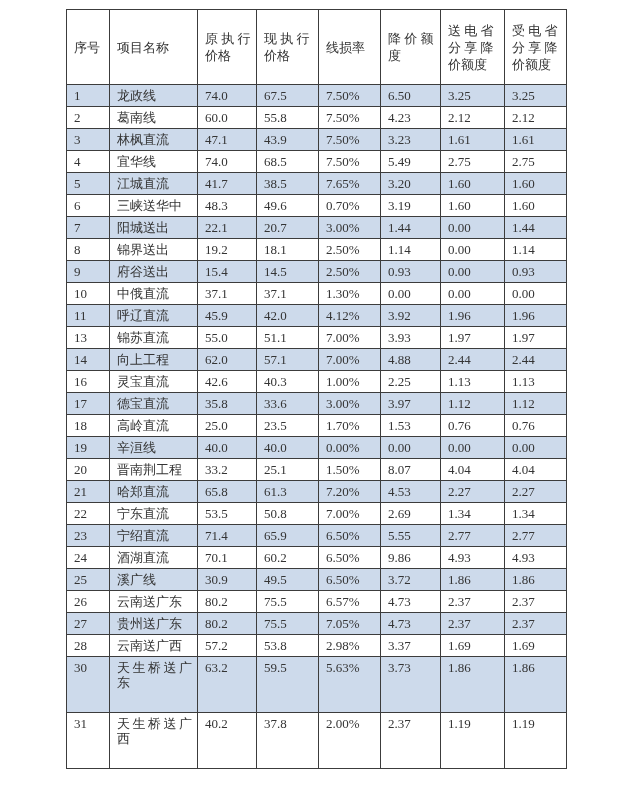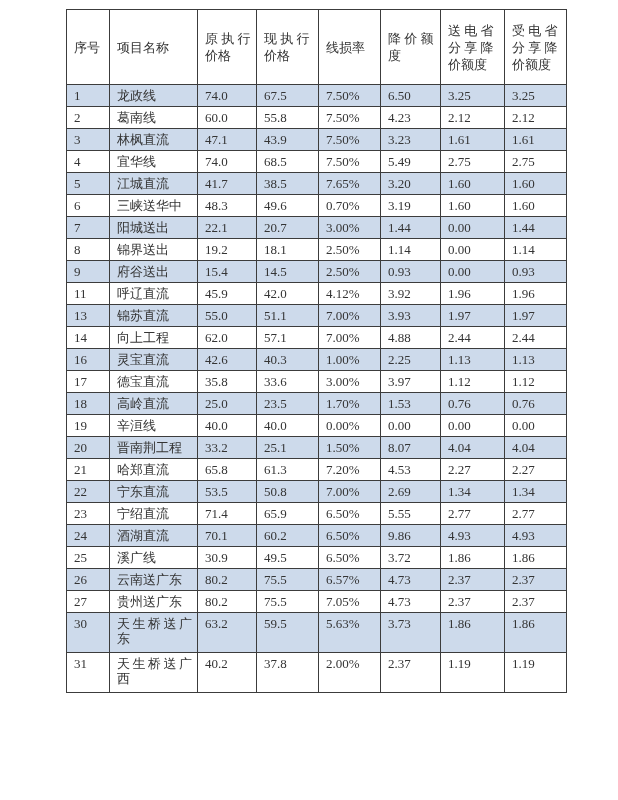--- a/index.html
+++ b/index.html
@@ -52,21 +52,21 @@
     text-align: justify;
     margin-top: 29px;
   }
   tbody tr:nth-child(odd) td {
     background: #cddaeb;
   }
   tbody tr:nth-child(even) td {
     background: #ffffff;
   }
   tbody tr.tall td {
-    height: 40px;
+    height: 56px;
   }
   
   col.c-no   { width: 43px; }
   col.c-name { width: 88px; }
   col.c-orig { width: 59px; }
   col.c-curr { width: 62px; }
   col.c-loss { width: 62px; }
   col.c-cut  { width: 60px; }
   col.c-send { width: 64px; }
   col.c-recv { width: 62px; }
@@ -190,20 +190,30 @@
           <td class="col-serial-no">9</td>
           <td class="col-project-name">府谷送出</td>
           <td class="col-original-price">15.4</td>
           <td class="col-current-price">14.5</td>
           <td class="col-line-loss-rate">2.50%</td>
           <td class="col-price-reduction">0.93</td>
           <td class="col-sending-province-share">0.00</td>
           <td class="col-receiving-province-share">0.93</td>
         </tr>
         <tr>
+          <td class="col-serial-no">10</td>
+          <td class="col-project-name">中俄直流</td>
+          <td class="col-original-price">37.1</td>
+          <td class="col-current-price">37.1</td>
+          <td class="col-line-loss-rate">1.30%</td>
+          <td class="col-price-reduction">0.00</td>
+          <td class="col-sending-province-share">0.00</td>
+          <td class="col-receiving-province-share">0.00</td>
+        </tr>
+        <tr>
           <td class="col-serial-no">11</td>
           <td class="col-project-name">呼辽直流</td>
           <td class="col-original-price">45.9</td>
           <td class="col-current-price">42.0</td>
           <td class="col-line-loss-rate">4.12%</td>
           <td class="col-price-reduction">3.92</td>
           <td class="col-sending-province-share">1.96</td>
           <td class="col-receiving-province-share">1.96</td>
         </tr>
         <tr>
@@ -338,20 +348,30 @@
         </tr>
         <tr>
           <td class="col-serial-no">27</td>
           <td class="col-project-name">贵州送广东</td>
           <td class="col-original-price">80.2</td>
           <td class="col-current-price">75.5</td>
           <td class="col-line-loss-rate">7.05%</td>
           <td class="col-price-reduction">4.73</td>
           <td class="col-sending-province-share">2.37</td>
           <td class="col-receiving-province-share">2.37</td>
+        </tr>
+        <tr>
+          <td class="col-serial-no">28</td>
+          <td class="col-project-name">云南送广西</td>
+          <td class="col-original-price">57.2</td>
+          <td class="col-current-price">53.8</td>
+          <td class="col-line-loss-rate">2.98%</td>
+          <td class="col-price-reduction">3.37</td>
+          <td class="col-sending-province-share">1.69</td>
+          <td class="col-receiving-province-share">1.69</td>
         </tr>
         <tr class="tall">
           <td class="col-serial-no">30</td>
           <td class="col-project-name">天生桥送广东</td>
           <td class="col-original-price">63.2</td>
           <td class="col-current-price">59.5</td>
           <td class="col-line-loss-rate">5.63%</td>
           <td class="col-price-reduction">3.73</td>
           <td class="col-sending-province-share">1.86</td>
           <td class="col-receiving-province-share">1.86</td>

